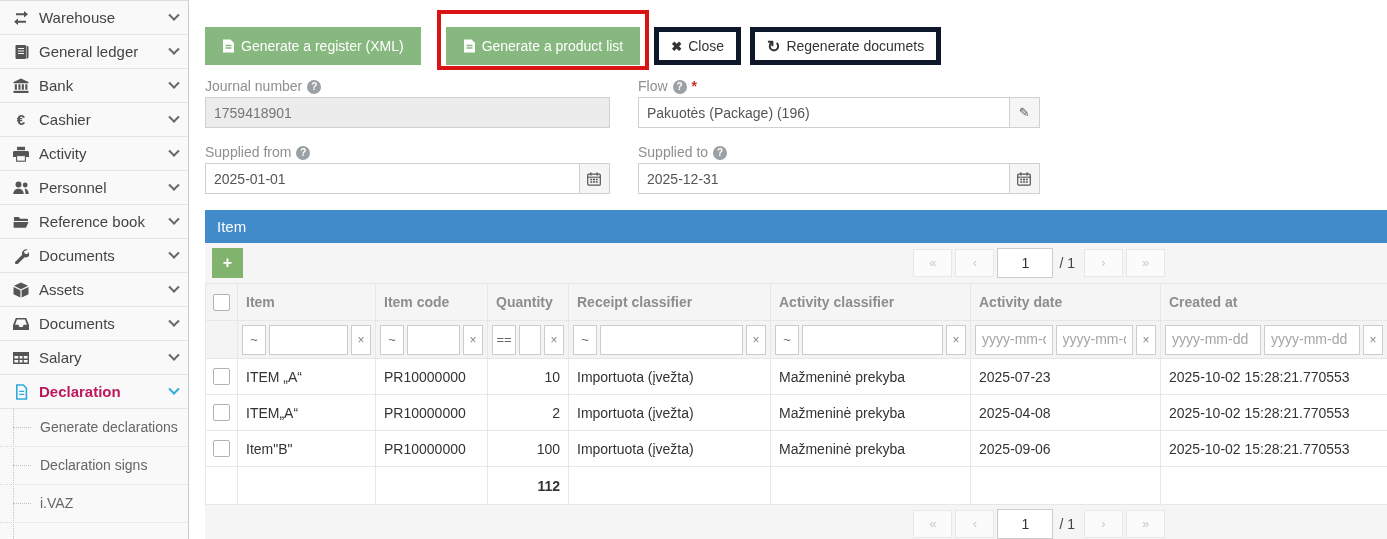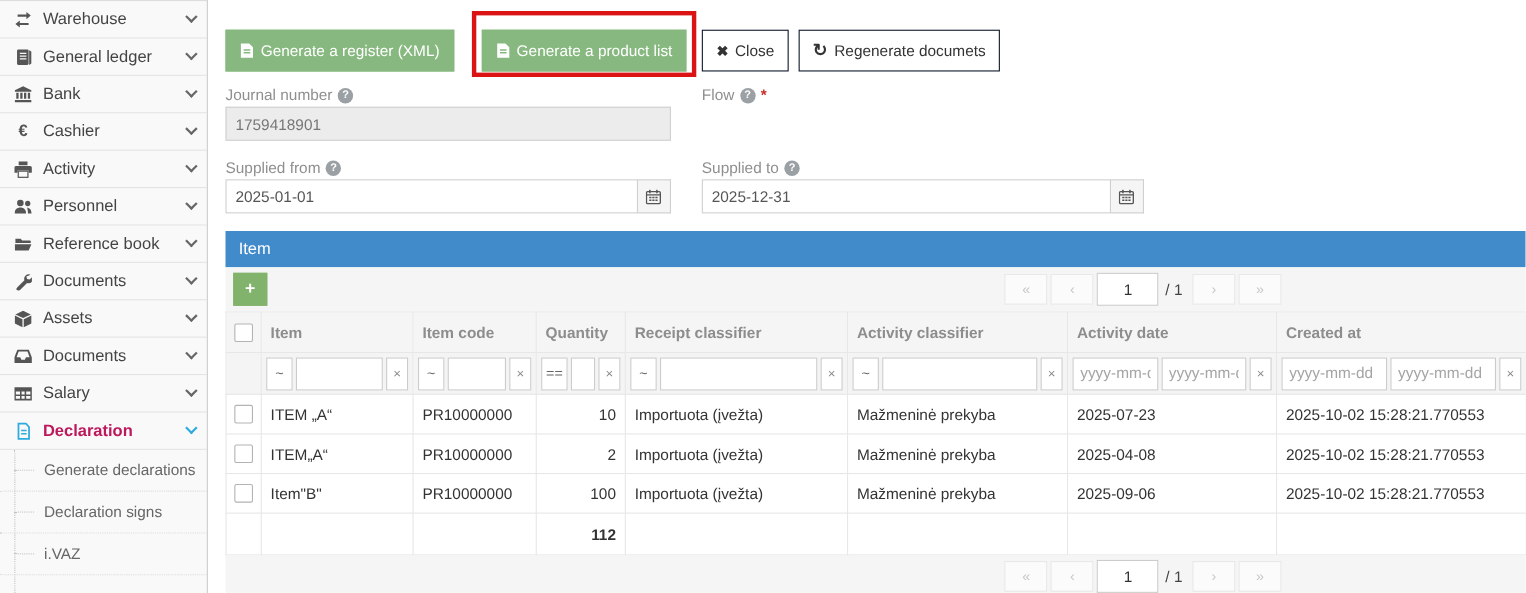--- a/index.html
+++ b/index.html
@@ -26,21 +26,21 @@
   .sub-item { position:relative; padding:9px 8px 9px 40px; color:#666;
     font-size:14px; line-height:19px; border-bottom:1px dotted #dcdcdc; cursor:pointer; }
   .sub-item:before { content:""; position:absolute; left:13px; top:18px; width:18px;
     border-top:1px dotted #c3c3c3; }
 
   
   .main { position:relative; flex:1; height:539px; }
 
   .btn-row { position:absolute; left:16px; top:27px; display:flex; align-items:flex-start; }
   .btn { display:inline-flex; align-items:center; gap:6px; height:38px;
-    padding:0 12px; font-size:14px; border:1px solid #0f172a; background:#fff;
+    padding:0 12px; font-size:14px; border:5px solid #0f172a; background:#fff;
     color:#333; cursor:pointer; white-space:nowrap; font-family:inherit; }
   .btn-green { background:#87b87f; border-color:#87b87f; color:#fff; }
   .red-wrap { border:4px solid #da1414; padding:13px 5px 1px; margin:-17px 5px -5px 16px; }
   .btn + .btn { margin-left:9px; }
   .glyph { font-weight:bold; font-size:13px; }
   .file-mini { display:inline-block; }
 
   .fgroup { position:absolute; }
   .flabel { display:flex; align-items:flex-end; gap:5px; color:#8f8f8f;
     font-size:14px; height:18px; margin-bottom:3px; }
@@ -269,20 +269,26 @@
       <div class="irow">
         <input class="tinput" disabled="" value="1759418901" style="">
       </div>
     </div>
     <div class="fgroup" style="left:449px; top:76px; width:402px">
       <div class="flabel">
         <span>Flow</span>
         <span class="qicon">?</span>
         <span class="req">*</span>
       </div>
+      <div class="irow">
+        <input class="tinput" value="Pakuotės (Package) (196)" style="">
+        <button class="addon-btn">
+          <span>✎</span>
+        </button>
+      </div>
     </div>
 
     <div class="fgroup" style="left:16px; top:142px; width:405px">
       <div class="flabel">
         <span>Supplied from</span>
         <span class="qicon">?</span>
       </div>
       <div class="irow">
         <input class="tinput" value="2025-01-01" style="">
         <button class="addon-btn">

